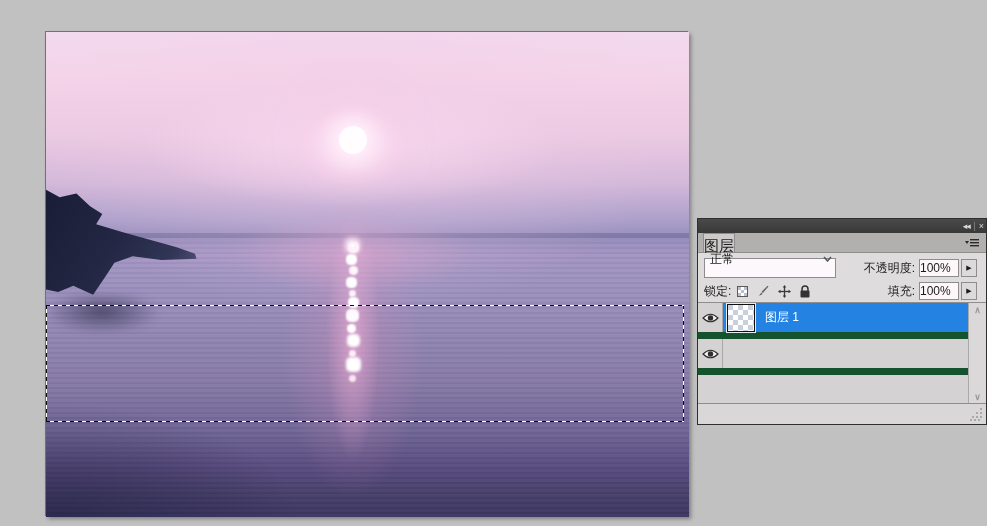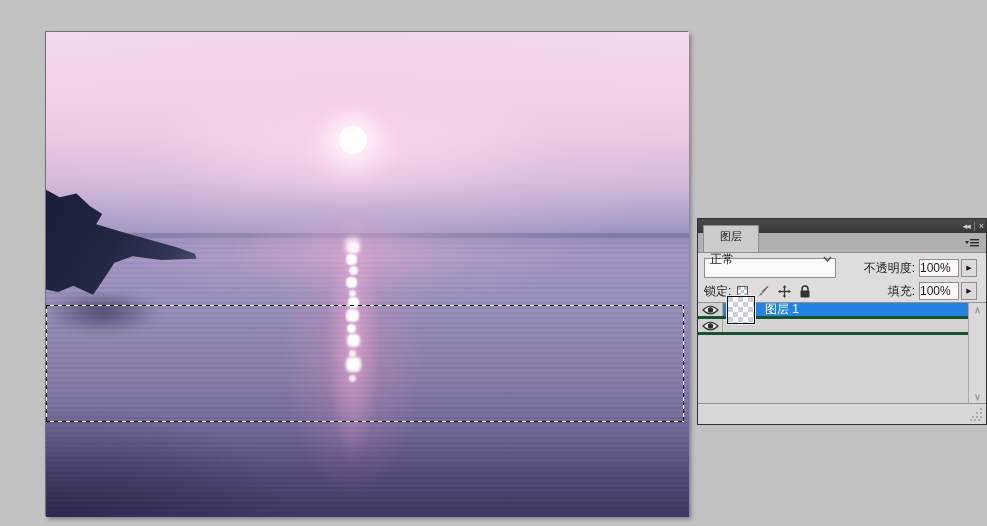--- a/index.html
+++ b/index.html
@@ -59,35 +59,35 @@
       repeating-linear-gradient(180deg,#0a0a0a 0 4px,#ffffff 4px 8px) left top / 1px 100% no-repeat,
       repeating-linear-gradient(180deg,#0a0a0a 0 4px,#ffffff 4px 8px) right top / 1px 100% no-repeat; }
 
   
   .layers-panel { position:absolute; left:697px; top:218px; width:290px; height:207px;
     border:1px solid #2e2e2e; background:#dedcdc; font-size:12px; color:#1a1a1a; }
   .p-titlebar { height:14px; background:linear-gradient(#4a4a4a,#383838); display:flex; align-items:center; justify-content:flex-end; padding:0 3px; gap:4px; }
   .tb-btn { color:#d8d8d8; font-size:9px; line-height:10px; cursor:pointer; letter-spacing:-1px; }
   .tb-sep { width:1px; height:9px; background:#777; }
   .p-tabbar { height:20px; background:#b2afaf; border-bottom:1px solid #8f8d8d; display:flex; align-items:flex-end; position:relative; }
-  .p-tab { height:27px; margin-left:5px; padding:3px 16px 2px; background:#cdcaca; border:1px solid #8f8d8d; border-bottom:none; font-size:11px; }
+  .p-tab { height:19px; margin-left:5px; padding:3px 0 2px; background:#cdcaca; border:1px solid #8f8d8d; border-bottom:none; font-size:15px; }
   .p-menu-btn { position:absolute; right:5px; top:4px; width:18px; height:12px; display:flex; align-items:center; justify-content:center; cursor:pointer; }
   .p-row { display:flex; align-items:center; height:24px; padding:0 9px 0 6px; }
   .p-row.first { padding-top:4px; height:26px; }
   .combo { width:132px; height:18px; background:#fdf8fc; border:1px solid #8e8c8c; display:flex; align-items:center; justify-content:space-between; padding:0 3px 18px 5px; }
   .p-label { margin-left:auto; padding-right:4px; white-space:nowrap; }
   .field { width:40px; height:18px; background:#fdf7fa; border:1px solid #8e8c8c; display:flex; align-items:center; }
   .spin-btn { width:16px; height:18px; margin-left:2px; background:#dcdada; border:1px solid #8e8c8c; color:#1a1a1a; font-size:7px; display:flex; align-items:center; justify-content:center; cursor:pointer; }
   .lock-icons { display:flex; align-items:center; gap:7px; margin-left:4px; }
   .lock-icon { width:14px; height:14px; display:flex; align-items:center; justify-content:center; cursor:pointer; }
   .checker-mini { width:11px; height:11px; border:1px solid #5a5a5a;
     background:repeating-conic-gradient(#ffffff 0 25%, #b9c0cf 0 50%); background-size:6px 6px; }
   .layer-list { position:absolute; left:0; top:83px; width:288px; height:103px; background:#d4d2d2; border-top:1px solid #8f8d8d; }
   .layer-rows { position:absolute; left:0; top:0; right:18px; bottom:0; }
-  .layer-row { display:flex; align-items:stretch; height:16px; border-bottom:3px solid #14532d; cursor:pointer;justify-content:space-between; }
+  .layer-row { display:flex; align-items:stretch; height:36px; border-bottom:7px solid #14532d; cursor:pointer;justify-content:space-between; }
   .eye-cell { width:25px; border-right:1px solid #a9a7a7; display:flex; align-items:center; justify-content:center; background:#d4d2d2; }
   .row-main { flex:1; display:flex; align-items:center; padding-left:4px; gap:10px; }
   .layer-row.selected .row-main { background:#2483e2; color:#fff; }
   .thumb { width:28px; height:28px; border:1px solid #111; outline:1px solid #e6ecf5; }
   .thumb.checker { background:repeating-conic-gradient(#ffffff 0 25%, #c8cfdd 0 50%); background-size:10px 10px; }
   .thumb.photo { outline-color:#555;
     background:
       radial-gradient(circle 2.5px at 50% 34%, #fff, rgba(255,255,255,0) 80%),
       radial-gradient(ellipse 2.5px 9px at 50% 56%, rgba(255,255,255,.85), transparent 80%),
       linear-gradient(180deg, #e9cde5 0%, #c9b2d6 28%, #9c90bd 48%, #8378a8 65%, #5c527f 84%, #3f3862 100%); }

